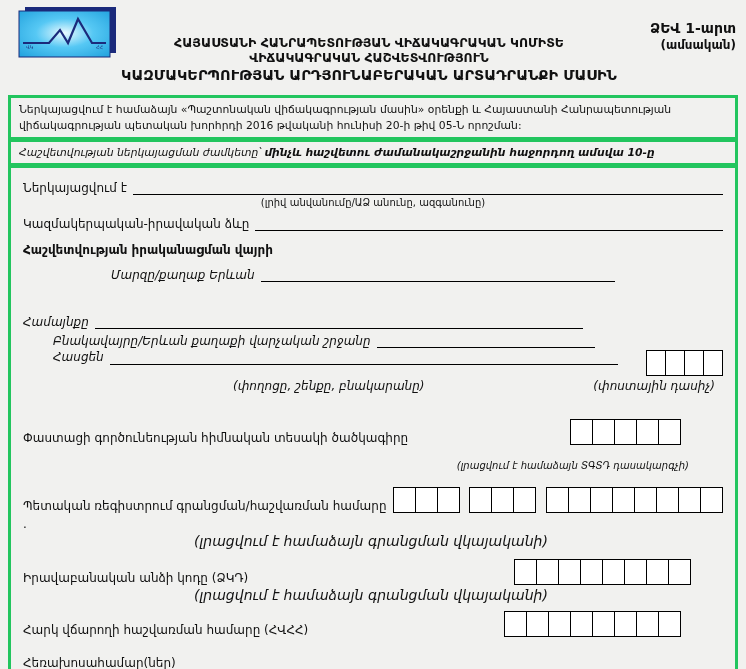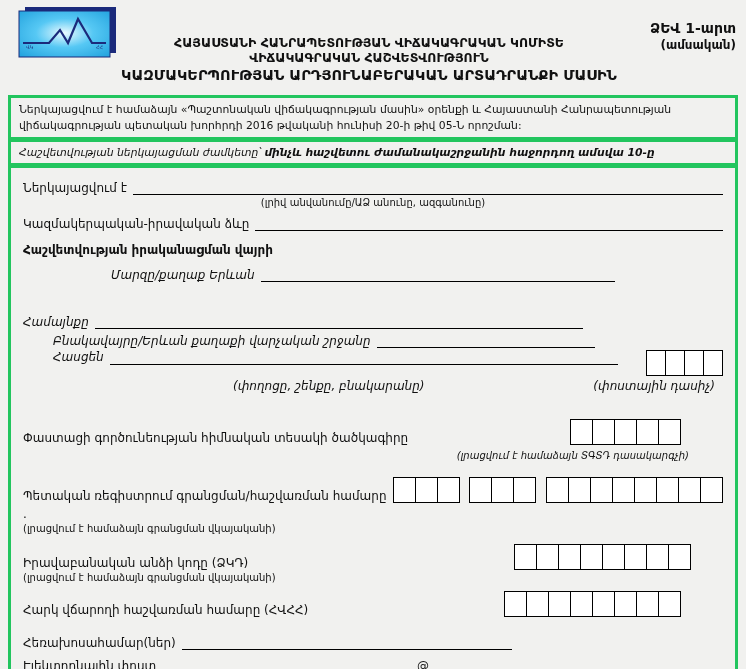--- a/index.html
+++ b/index.html
@@ -45,24 +45,24 @@
   .r-community .line{margin-right:140px;}
   .r-settlement{margin-top:4px;padding-left:30px;}
   .r-settlement .line{margin-right:128px;}
   .r-address{padding-left:30px;margin-top:2px;align-items:flex-start;}
   .r-address .line{margin-right:28px;}
   .r-hints{position:relative;height:18px;margin-top:3px;}
   .r-hints .c{position:absolute;left:30%;}
   .r-hints .r{position:absolute;right:8px;}
   .r-activity{margin-top:22px;}
   .r-activity .cells{margin-right:42px;}
-  .r-hint-activity{text-align:right;font-size:10px;font-style:italic;margin-top:5px;margin-right:34px;}
+  .r-hint-activity{text-align:right;font-size:10px;font-style:italic;margin-top:15px;margin-right:34px;}
   .r-register{margin-top:16px;}
   .r-dot{margin-top:4px;font-size:12px;}
-  .r-hint-right{text-align:left;font-size:10px;margin-top:2px;margin-right:4px;}
+  .r-hint-right{text-align:center;font-size:14px;font-style:italic;margin-top:2px;margin-right:4px;}
   .r-zkd{margin-top:10px;}
   .r-zkd .cells{margin-right:32px;}
   .r-tin{margin-top:8px;}
   .r-tin .cells{margin-right:42px;}
   .r-phone{margin-top:18px;}
   .r-phone .line{flex:none;width:330px;}
   .r-email{margin-top:8px;margin-bottom:4px;}
   .r-email .l1{flex:none;width:238px;}
   .r-email .l2{flex:none;width:122px;}
   .r-email .at{padding:0 2px;}

